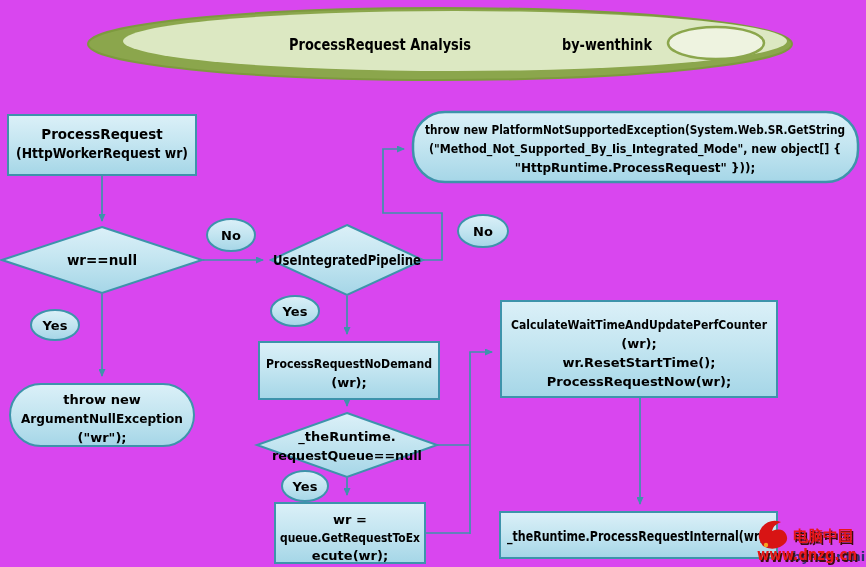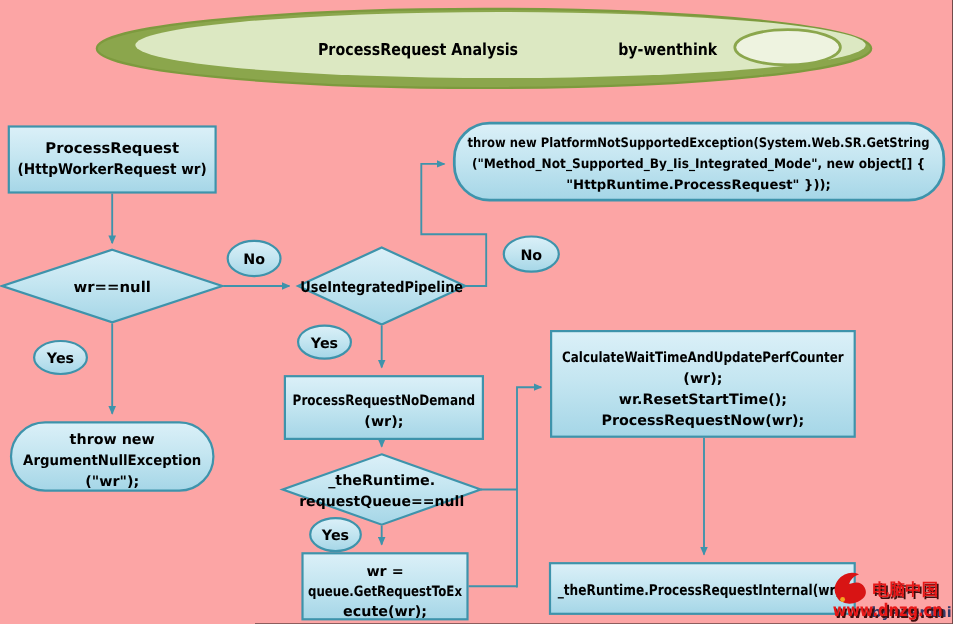--- a/index.html
+++ b/index.html
@@ -1,16 +1,16 @@
 <!DOCTYPE html>
 <html><head>
 <meta charset="utf-8">
 <style>
   html,body{margin:0;padding:0;background:#000;}
-  .stage{position:relative;width:866px;height:567px;background:#fca5a5;overflow:hidden;}
+  .stage{position:relative;width:866px;height:567px;background:#d946ef;overflow:hidden;}
   svg{display:block;}
   text{font-family:"DejaVu Sans","Liberation Sans",sans-serif;font-weight:bold;fill:#000000;}
   .node-text{fill:#000000;}
   .wm-red{fill:#e81717;}
   .wm-shadow{fill:#3d0d0d;}
   .wm-navy{fill:#1d2f63;}
 </style>
 </head>
 <body>
 

